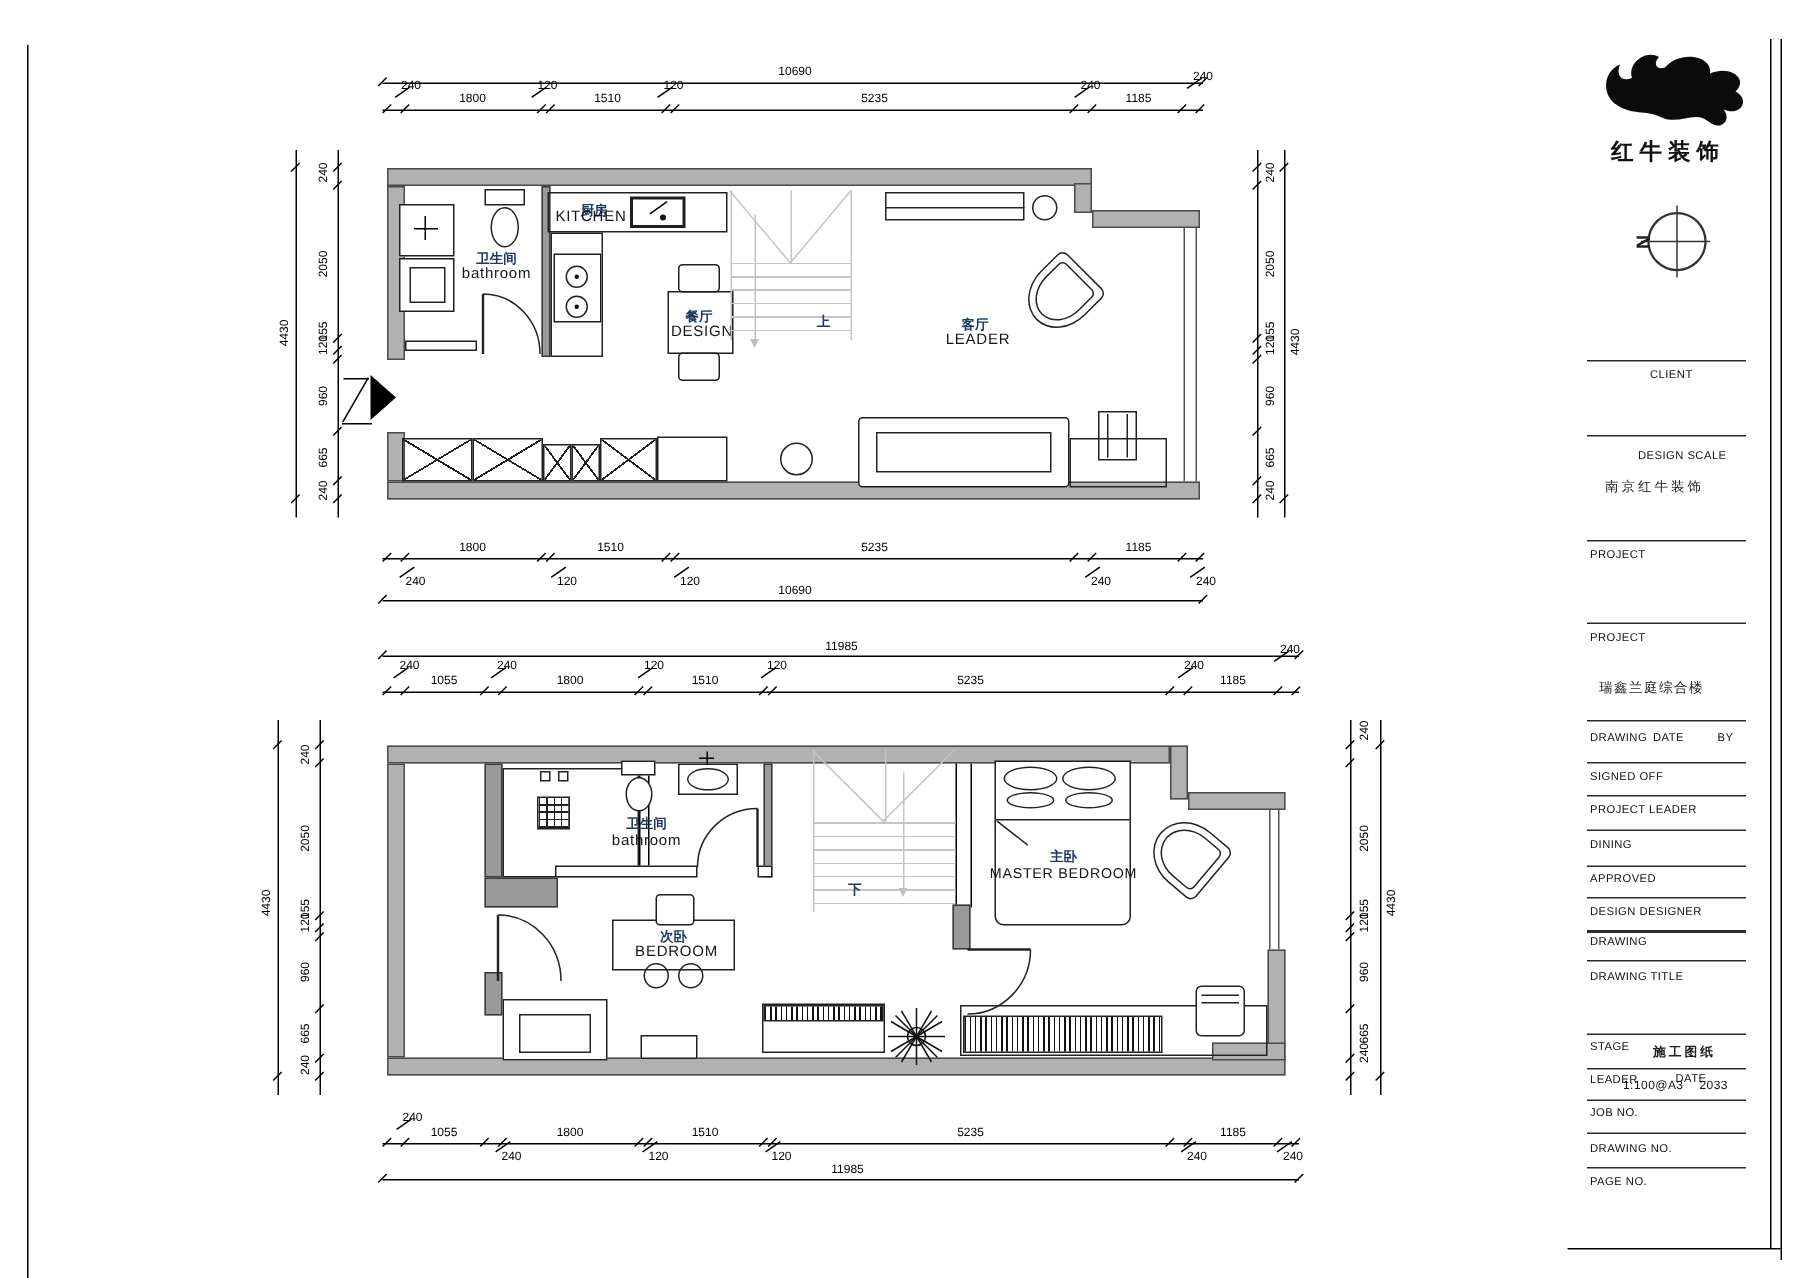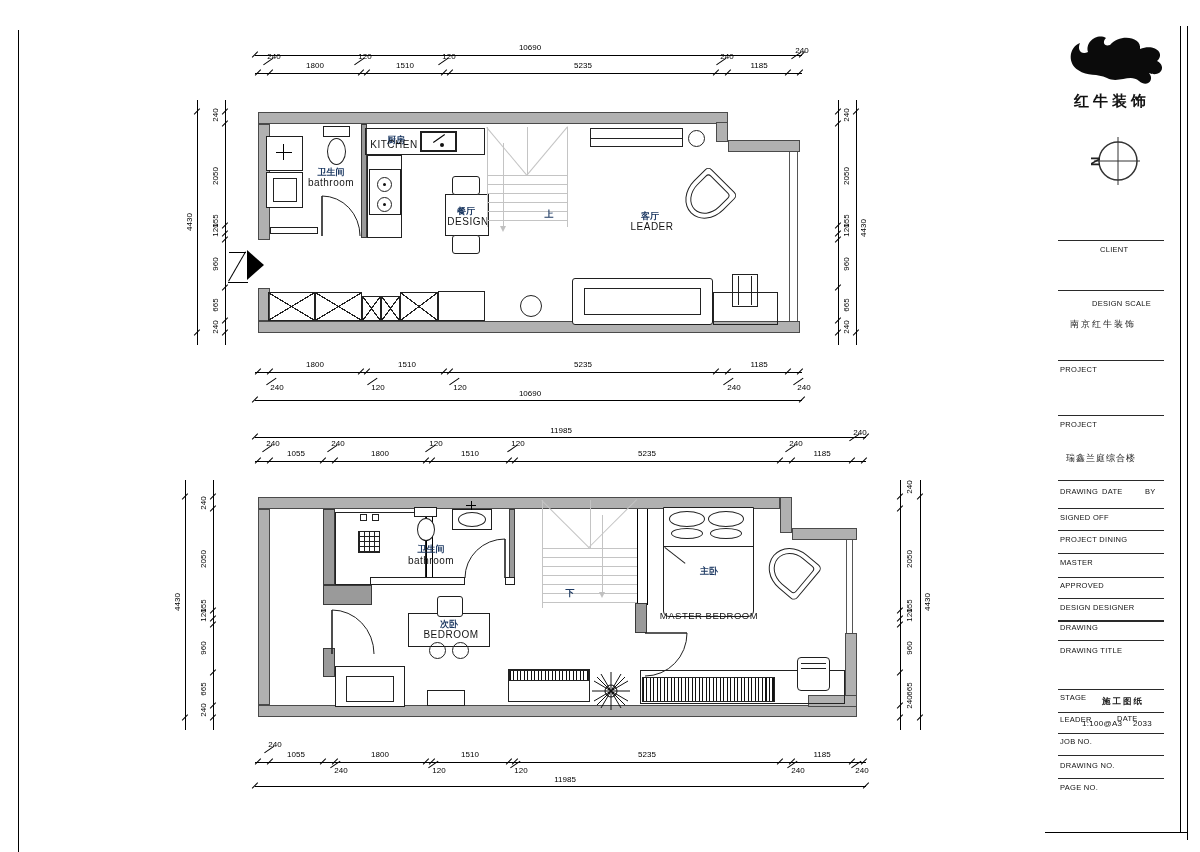--- a/index.html
+++ b/index.html
@@ -236,21 +236,21 @@
     <div class="roomcn" style="left:570px;top:589px">下</div>
 
     <div class="fx" style="left:663px;top:507px;width:91px;height:110px;border-width:1.8px;border-radius:0 0 6px 6px"></div>
     <div class="pil" style="left:669px;top:511px;width:36px;height:16px"></div>
     <div class="pil" style="left:708px;top:511px;width:36px;height:16px"></div>
     <div class="pil" style="left:671px;top:528px;width:32px;height:11px"></div>
     <div class="pil" style="left:710px;top:528px;width:32px;height:11px"></div>
     <div class="lh" style="left:664px;top:546px;width:89px;background:#222"></div>
     <div class="lh" style="left:665px;top:547px;width:26px;background:#222;transform:rotate(38deg);transform-origin:0 0"></div>
     <div class="roomcn" style="left:709px;top:567px">主卧</div>
-    <div class="roomen" style="left:709px;top:611px;font-size:9.5px">MASTER  BEDROOM</div>
+    <div class="roomen" style="left:709px;top:578px;font-size:9.5px">MASTER  BEDROOM</div>
     <div class="dchair" style="left:768px;top:548px;width:46px;height:44px;transform:rotate(-140deg)"></div>
     <svg style="left:643px;top:631px" width="46" height="47" viewBox="0 0 46 47">
       <path d="M2 2 L44 2" stroke="#222" stroke-width="1.6" fill="none"></path>
       <path d="M44 2 A42 43 0 0 1 2 45" stroke="#222" stroke-width="1" fill="none"></path>
     </svg>
     <div class="fxn" style="left:640px;top:670px;width:205px;height:34px;border-width:1.2px"></div>
     <div class="vstripes" style="left:642px;top:677px;width:133px;height:25px"></div>
     <div class="fx" style="left:797px;top:657px;width:33px;height:34px;border-width:1.6px;border-radius:4px"></div>
     <div class="lh" style="left:801px;top:663px;width:25px;background:#222"></div>
     <div class="lh" style="left:801px;top:668px;width:25px;background:#222"></div>
@@ -362,24 +362,24 @@
 
     <div class="tb-rule" style="top:480px"></div>
     <div class="tb-label" style="left:1060px;top:488px">DRAWING</div>
     <div class="tb-label" style="left:1102px;top:488px">DATE</div>
     <div class="tb-label" style="left:1145px;top:488px">BY</div>
 
     <div class="tb-rule" style="top:508px"></div>
     <div class="tb-label" style="left:1060px;top:514px">SIGNED OFF</div>
 
     <div class="tb-rule" style="top:530px"></div>
-    <div class="tb-label" style="left:1060px;top:536px">PROJECT DINING</div>
+    <div class="tb-label" style="left:1060px;top:536px">PROJECT LEADER</div>
 
     <div class="tb-rule" style="top:553px"></div>
-    <div class="tb-label" style="left:1060px;top:559px">MASTER</div>
+    <div class="tb-label" style="left:1060px;top:559px">DINING</div>
 
     <div class="tb-rule" style="top:577px"></div>
     <div class="tb-label" style="left:1060px;top:582px">APPROVED</div>
 
     <div class="tb-rule" style="top:598px"></div>
     <div class="tb-label" style="left:1060px;top:604px">DESIGN DESIGNER</div>
 
     <div class="tb-rule" style="top:620px;height:2px"></div>
     <div class="tb-label" style="left:1060px;top:624px">DRAWING</div>
 

